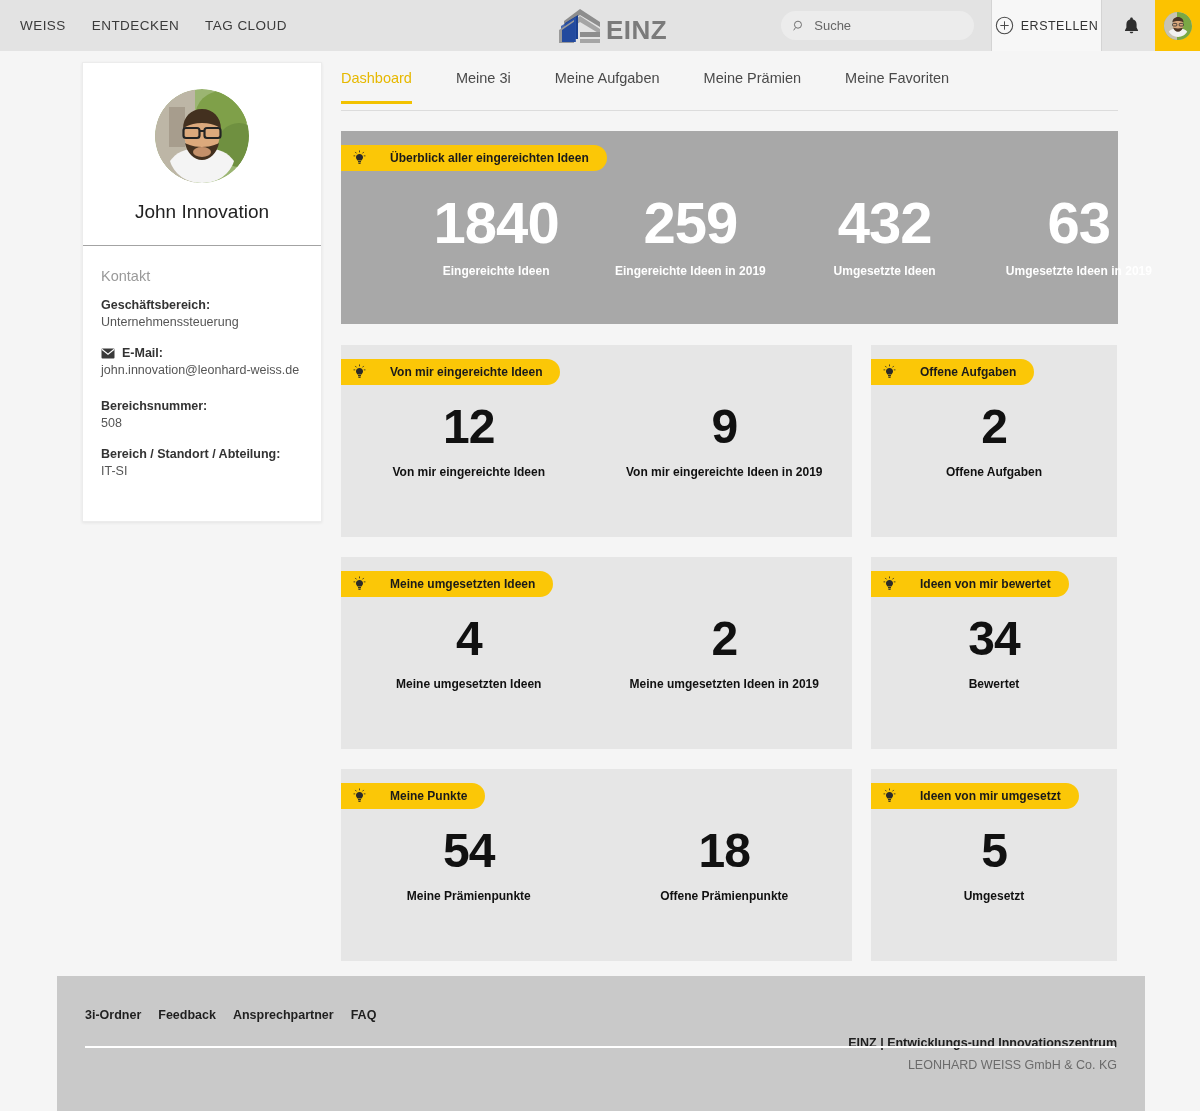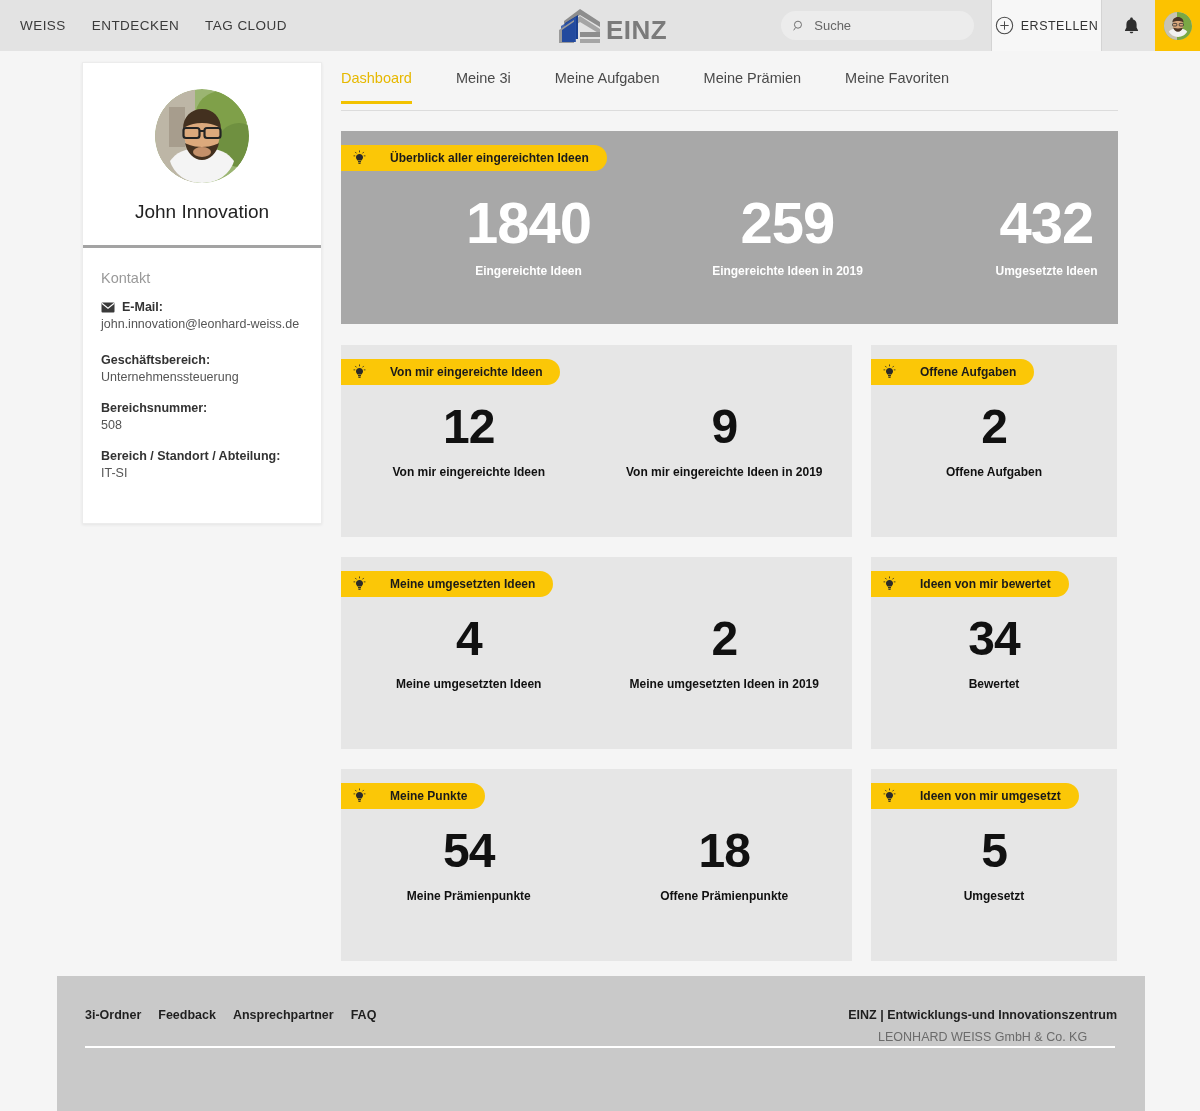--- a/index.html
+++ b/index.html
@@ -148,21 +148,21 @@
     position: absolute;
     left: 82px; top: 62px;
     width: 240px;
     background: #ffffff;
     border: 1px solid #ececec;
     box-shadow: 0 1px 3px rgba(0,0,0,0.07);
   }
   .profile-top {
     padding: 26px 0 22px 0;
     display: flex; flex-direction: column; align-items: center;
-    border-bottom: 3px solid #a3a3a3;
+    border-bottom: 1px solid #a3a3a3;
   }
   .avatar-lg {
     width: 94px; height: 94px; border-radius: 50%;
     overflow: hidden; position: relative; margin-bottom: 18px;
   }
   .profile-name {
     font-size: 19px;
     color: #222;
     font-weight: normal;
   }
@@ -280,21 +280,21 @@
     align-items: flex-start;
   }
   .footer-links { display: flex; gap: 17px; }
   .footer-link {
     font-size: 12.5px;
     font-weight: bold;
     color: #1f1f1f;
     cursor: pointer;
     white-space: nowrap;
   }
-  .footer-right { text-align: center; }
+  .footer-right { text-align: right; margin-top: 28px; }
   .footer-co1 {
     font-size: 12.5px;
     font-weight: bold;
     color: #1f1f1f;
   }
   .footer-co2 {
     font-size: 12.5px;
     color: #6b6b6b;
     margin-top: 8px;
   }
@@ -409,36 +409,36 @@
           <line x1="44.5" y1="42" x2="49.5" y2="42" stroke="#232323" stroke-width="2.2"></line>
         </g>
       </svg>
     </div>
     <div class="profile-name">John Innovation</div>
   </div>
 
   <div class="profile-body">
     <div class="kontakt-head">Kontakt</div>
 
+    <div class="field-block">
+      <div class="field-label">
+          <span>Geschäftsbereich:</span>
+        </div>
+      <div class="field-value">Unternehmenssteuerung</div>
+    </div>
+
     <div class="field-block gap-lg">
       <div class="field-label">
         <svg width="14" height="11" viewBox="0 0 14 11">
           <rect x="0.5" y="0.5" width="13" height="10" rx="1" fill="#3a3a3a"></rect>
           <polyline points="0.8,1.2 7,6.2 13.2,1.2" fill="none" stroke="#fff" stroke-width="1.1"></polyline>
         </svg>
         <span>E-Mail:</span>
       </div>
       <div class="field-value">john.innovation@leonhard-weiss.de</div>
-    </div>
-
-    <div class="field-block">
-      <div class="field-label">
-          <span>Geschäftsbereich:</span>
-        </div>
-      <div class="field-value">Unternehmenssteuerung</div>
     </div>
 
     <div class="field-block">
       <div class="field-label">
           <span>Bereichsnummer:</span>
         </div>
       <div class="field-value">508</div>
     </div>
 
     <div class="field-block">
@@ -471,20 +471,24 @@
       <div class="stat-cap-lg">Eingereichte Ideen</div>
     </div>
     <div class="stat">
       <div class="stat-num-lg">259</div>
       <div class="stat-cap-lg">Eingereichte Ideen in 2019</div>
     </div>
     <div class="stat">
       <div class="stat-num-lg">432</div>
       <div class="stat-cap-lg">Umgesetzte Ideen</div>
     </div>
+    <div class="stat">
+      <div class="stat-num-lg">63</div>
+      <div class="stat-cap-lg">Umgesetzte Ideen in 2019</div>
+    </div>
   </div>
 </section>
 
 <section class="card card-left row1">
   <div class="tag">
     <svg width="13" height="16" viewBox="0 0 14 17">
       <line x1="7" y1="0.4" x2="7" y2="2.4" stroke="#2a2a2a" stroke-width="0.9"></line>
       <line x1="2.4" y1="2.0" x2="3.7" y2="3.5" stroke="#2a2a2a" stroke-width="0.9"></line>
       <line x1="11.6" y1="2.0" x2="10.3" y2="3.5" stroke="#2a2a2a" stroke-width="0.9"></line>
       <line x1="0.6" y1="6.2" x2="2.4" y2="6.2" stroke="#2a2a2a" stroke-width="0.9"></line>

